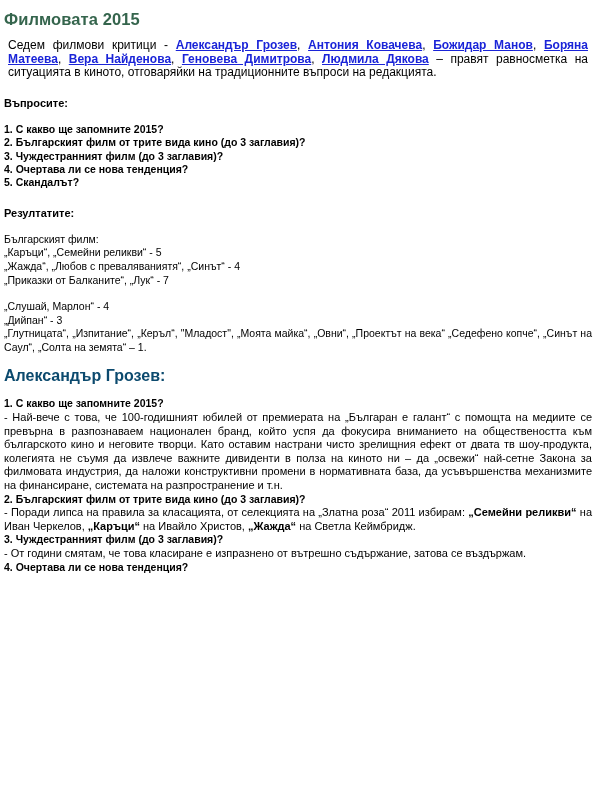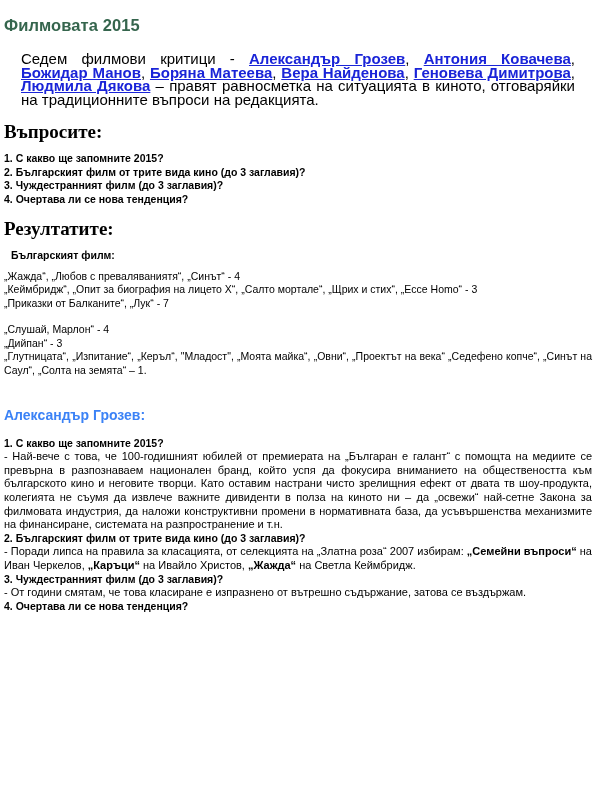--- a/index.html
+++ b/index.html
@@ -12,61 +12,60 @@
     width: 600px;
     height: 800px;
     overflow: hidden;
     font-family: "Liberation Sans", "DejaVu Sans", sans-serif;
     color: #000000;
     -webkit-font-smoothing: none;
   }
   .page {
     box-sizing: border-box;
     width: 598px;
-    padding: 16px 6px 0 4px;
+    padding: 10px 6px 0 4px;
   }
 
   
   .doc-title {
     font-size: 16.5px;
     font-weight: bold;
     color: #35654d;
     line-height: 19px;
     margin: 0 0 10px 0;
     letter-spacing: .1px;
   }
   .section-head-green {
-    font-size: 14px;
+    font-size: 16px;
     font-weight: bold;
-    color: #3b82f6;
+    color: #0c4a6e;
     line-height: 19px;
-    margin: 28px 0 12px 0;
+    margin: 12px 0 12px 0;
   }
   .section-head-black {
-    font-size: 19px;
+    font-size: 11px;
     font-weight: bold;
     color: #000000;
     line-height: 18px;
     margin: 14px 0 11px 0;
-    font-family: Liberation Serif, serif;
   }
   .sub-head {
     font-size: 10.5px;
-    font-weight: bold;
+    font-weight: normal;
     color: #000;
     line-height: 13.5px;
-    margin: 7px;
+    margin: 0;
   }
 
   
   .intro {
-    font-size: 15px;
+    font-size: 12px;
     line-height: 13.6px;
     text-align: justify;
-    margin: 17px;
+    margin: 4px;
   }
   .intro a {
     color: #1a24d8;
     text-decoration: underline;
     font-weight: bold;
   }
   .qlist {
     list-style: none;
     margin: 0;
     padding: 0;
@@ -110,47 +109,48 @@
   <p class="intro">
     <span>Седем филмови критици - </span><span id="critic-links"><a href="#">Александър Грозев</a><span>, </span><a href="#">Антония Ковачева</a><span>, </span><a href="#">Божидар Манов</a><span>, </span><a href="#">Боряна Матеева</a><span>, </span><a href="#">Вера Найденова</a><span>, </span><a href="#">Геновева Димитрова</a><span>, </span><a href="#">Людмила Дякова</a></span><span> – правят равносметка на ситуацията в киното, отговаряйки на традиционните въпроси на редакцията.</span>
   </p>
 
   <h2 class="section-head-black">Въпросите:</h2>
   <ul class="qlist" id="questions-list">
       <li>1. С какво ще запомните 2015?</li>
       <li>2. Българският филм от трите вида кино (до 3 заглавия)?</li>
       <li>3. Чуждестранният филм (до 3 заглавия)?</li>
       <li>4. Очертава ли се нова тенденция?</li>
+      <li>5. Скандалът?</li>
     </ul>
 
   <h2 class="section-head-black">Резултатите:</h2>
 
   <div>
     <div class="sub-head">Българският филм:</div>
     <div id="bg-films">
+        <p class="res-line">„Каръци“, „Семейни реликви“ - 5</p>
         <p class="res-line">„Жажда“, „Любов с преваляваниятя“, „Синът“ - 4</p>
-        <p class="res-line">„Кеймбридж“, „Опит за биография на лицето Х“, „Салто мортале“, „Щрих и стих“, „Ecce Homo“ - 3</p>
         <p class="res-line">„Приказки от Балканите“, „Лук“ - 7</p>
       </div>
   </div>
 
   <div class="block-gap"></div>
 
   <div>
     <div id="fg-films">
         <p class="res-line">„Слушай, Марлон“ - 4</p>
         <p class="res-line">„Дийпан“ - 3</p>
         <p class="res-line">„Глутницата“, „Изпитание“, „Керъл“, "Младост", „Моята майка“, „Овни“, „Проектът на века“ „Седефено копче“, „Синът на Саул“, „Солта на земята“ – 1.</p>
       </div>
   </div>
 
   <h2 class="section-head-green">Александър Грозев:</h2>
   <div id="critic-qa">
       <p class="qa-q">1. С какво ще запомните 2015?</p>
       <p class="qa-a"><span>- Най-вече с това, че 100-годишният юбилей от премиерата на „Българан е галант“ с помощта на медиите се превърна в разпознаваем национален бранд, който успя да фокусира вниманието на обществеността към българското кино и неговите творци. Като оставим настрани чисто зрелищния ефект от двата тв шоу-продукта, колегията не съумя да извлече важните дивиденти в полза на киното ни – да „освежи“ най-сетне Закона за филмовата индустрия, да наложи конструктивни промени в нормативната база, да усъвършенства механизмите на финансиране, системата на разпространение и т.н.</span></p>
       <p class="qa-q">2. Българският филм от трите вида кино (до 3 заглавия)?</p>
-      <p class="qa-a"><span>- Поради липса на правила за класацията, от селекцията на „Златна роза“ 2007 избирам: </span><b>„Семейни въпроси“</b><span> на Иван Черкелов, </span><b>„Каръци“</b><span> на Ивайло Христов, </span><b>„Жажда“</b><span> на Светла Кеймбридж.</span></p>
+      <p class="qa-a"><span>- Поради липса на правила за класацията, от селекцията на „Златна роза“ 2011 избирам: </span><b>„Семейни реликви“</b><span> на Иван Черкелов, </span><b>„Каръци“</b><span> на Ивайло Христов, </span><b>„Жажда“</b><span> на Светла Кеймбридж.</span></p>
       <p class="qa-q">3. Чуждестранният филм (до 3 заглавия)?</p>
       <p class="qa-a"><span>- От години смятам, че това класиране е изпразнено от вътрешно съдържание, затова се въздържам.</span></p>
       <p class="qa-q">4. Очертава ли се нова тенденция?</p>
     </div>
 
 </div>
 
 </body></html>

